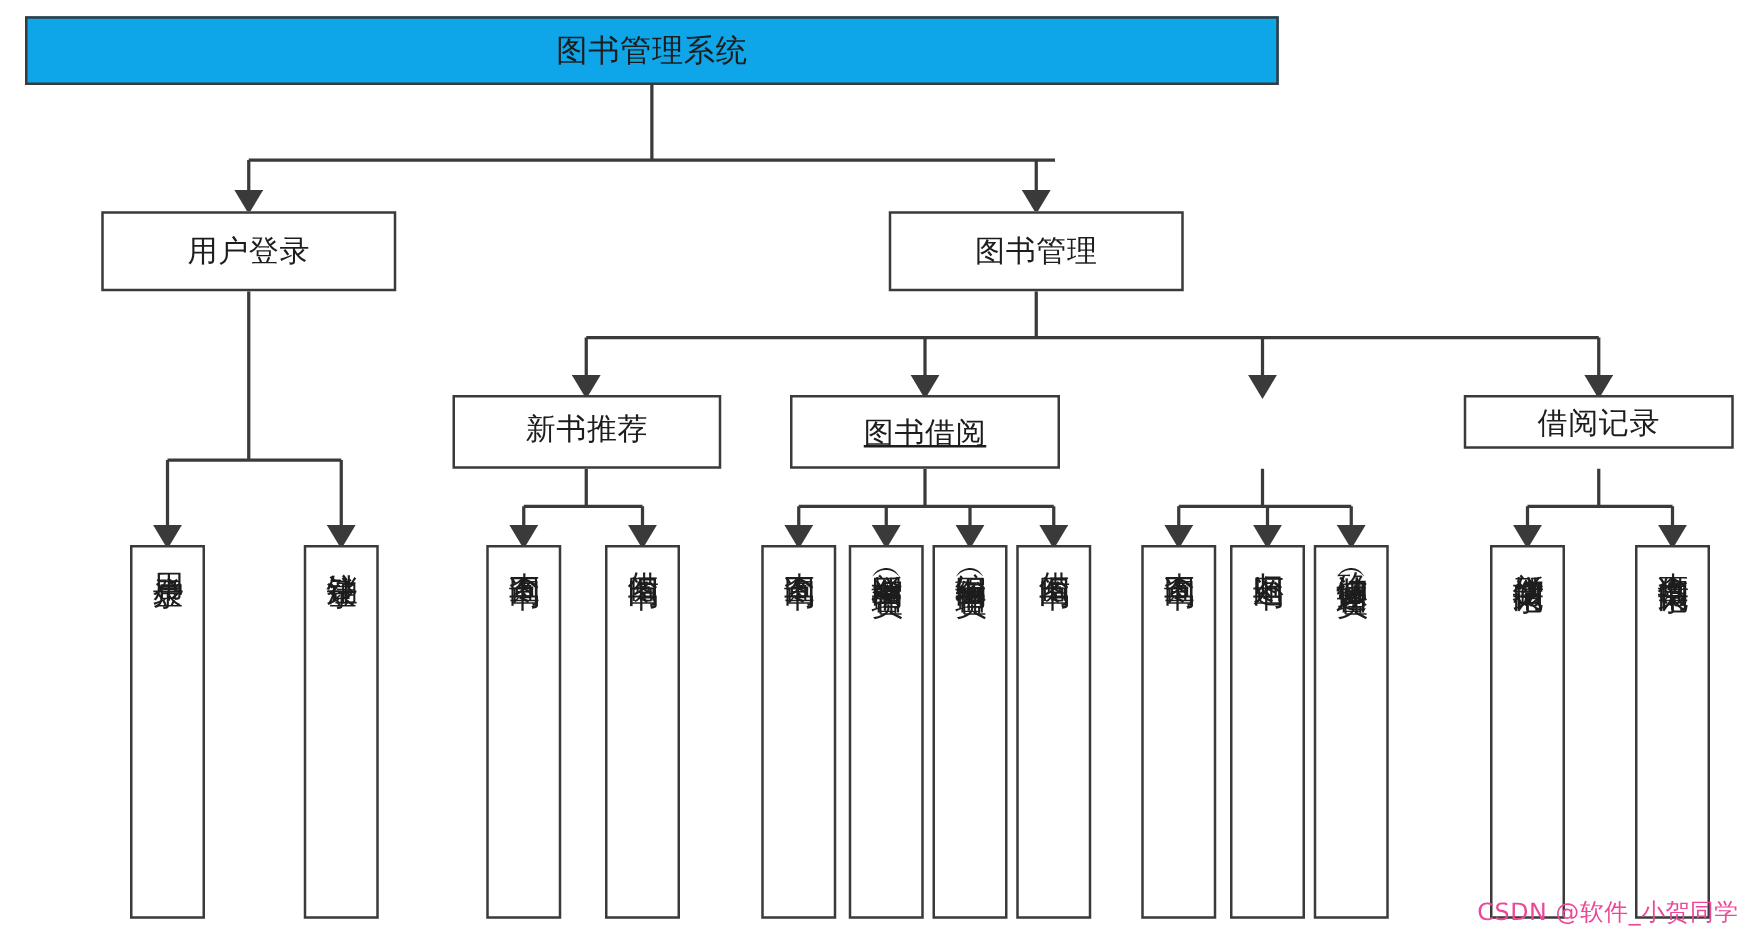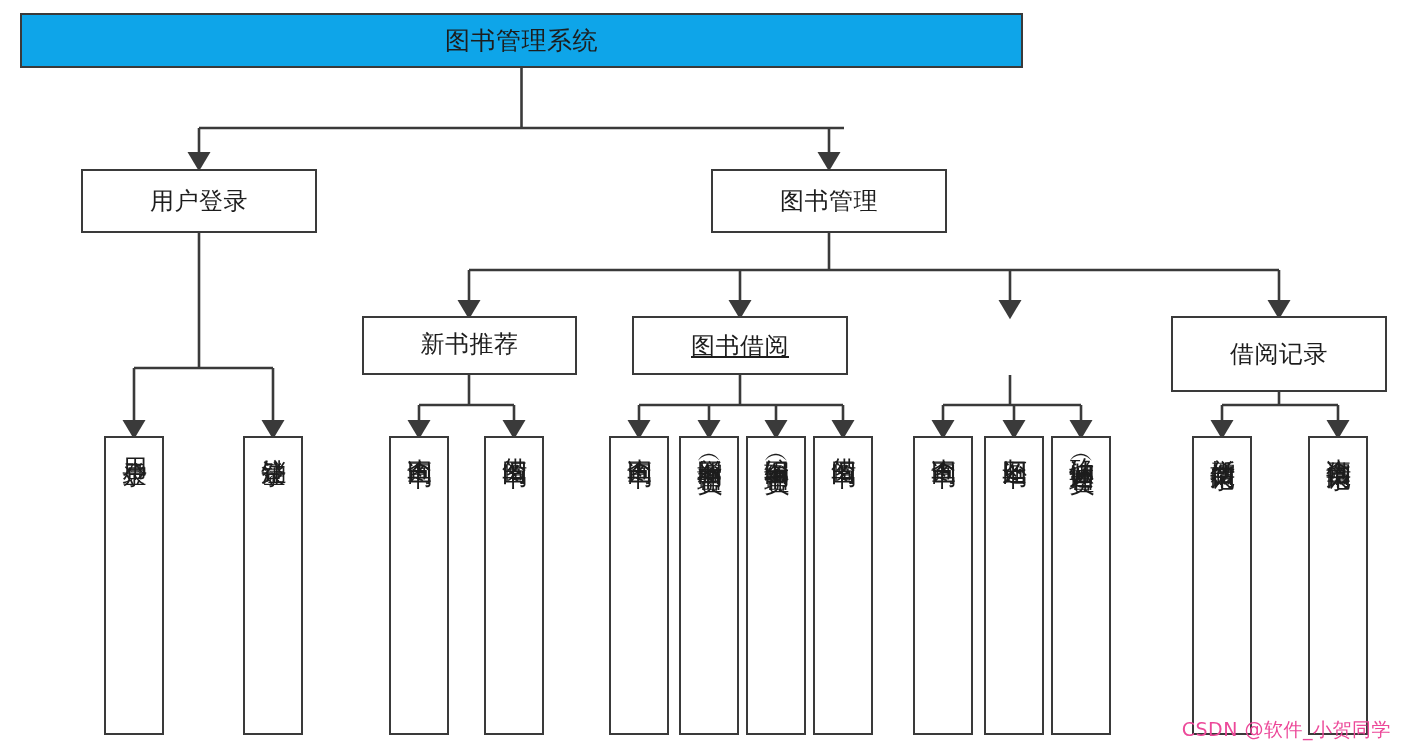--- a/index.html
+++ b/index.html
@@ -140,21 +140,21 @@
   <div class="node horiz" style="left: 711px; top: 169px; width: 236px; height: 64px; border-color: rgb(58, 58, 58); background: rgb(255, 255, 255); color: rgb(29, 29, 29);">
     <span class="label">图书管理</span>
   </div>
 
   <div class="node horiz" style="left: 362px; top: 316px; width: 215px; height: 59px; border-color: rgb(58, 58, 58); background: rgb(255, 255, 255); color: rgb(29, 29, 29); font-family: Liberation Mono, monospace;">
     <span class="label">新书推荐</span>
   </div>
   <div class="node horiz" style="left: 632px; top: 316px; width: 216px; height: 59px; border-color: rgb(58, 58, 58); background: rgb(255, 255, 255); color: rgb(29, 29, 29); text-decoration: underline;">
     <span class="label">图书借阅</span>
   </div>
-  <div class="node horiz" style="left: 1171px; top: 316px; width: 216px; height: 76px; border-color: rgb(58, 58, 58); background: rgb(255, 255, 255); color: rgb(29, 29, 29);">
+  <div class="node horiz" style="left: 1171px; top: 316px; width: 216px; height: 43px; border-color: rgb(58, 58, 58); background: rgb(255, 255, 255); color: rgb(29, 29, 29);">
     <span class="label">借阅记录</span>
   </div>
 
   <div class="node vert" style="left: 104px; top: 436px; width: 60px; height: 299px; border-color: rgb(58, 58, 58); background: rgb(255, 255, 255); color: rgb(29, 29, 29);">
     <span class="label">用户登录</span>
   </div>
   <div class="node vert" style="left: 243px; top: 436px; width: 60px; height: 299px; border-color: rgb(58, 58, 58); background: rgb(255, 255, 255); color: rgb(29, 29, 29);">
     <span class="label">注销登录</span>
   </div>
   <div class="node vert" style="left: 389px; top: 436px; width: 60px; height: 299px; border-color: rgb(58, 58, 58); background: rgb(255, 255, 255); color: rgb(29, 29, 29);">

